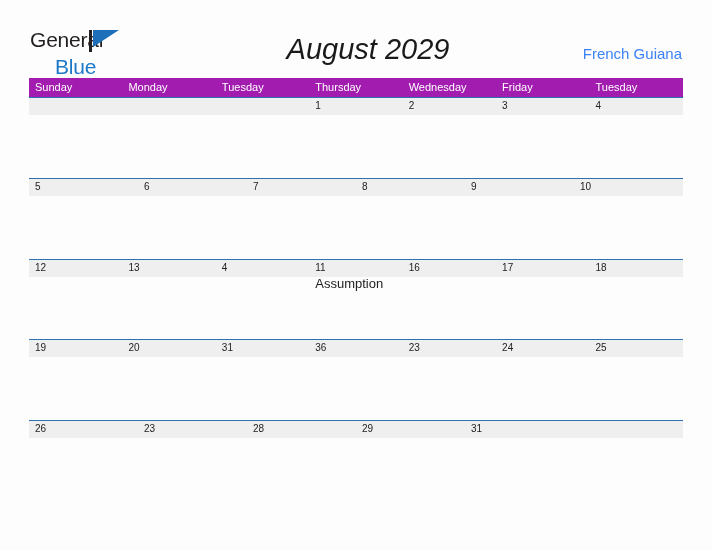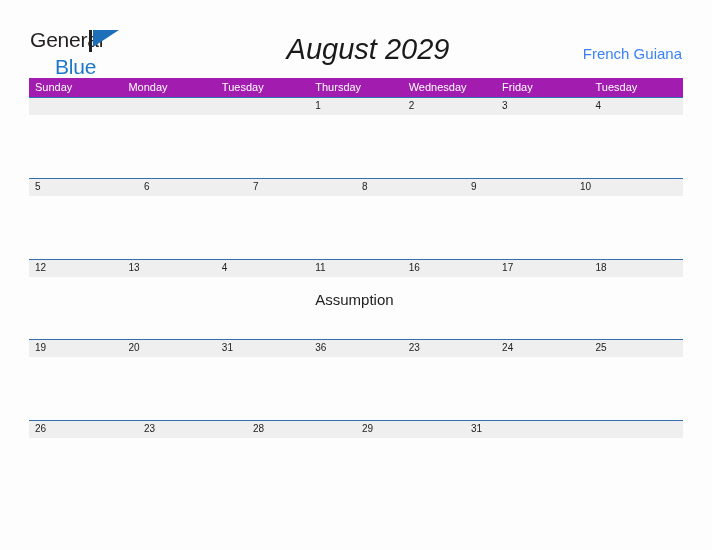--- a/index.html
+++ b/index.html
@@ -164,23 +164,23 @@
     position: absolute;
     left: 6px;
     top: 1px;
     font-size: 10px;
     line-height: 16px;
     color: #222222;
   }
   .day-event {
     position: absolute;
     left: 6px;
-    top: 35px;
+    top: 19px;
     right: 3px;
-    font-size: 15px;
+    font-size: 13px;
     line-height: 12px;
     color: #222222;
   }
 </style>
 </head>
 <body>
 
 <div class="page">
 
   <div class="header">

